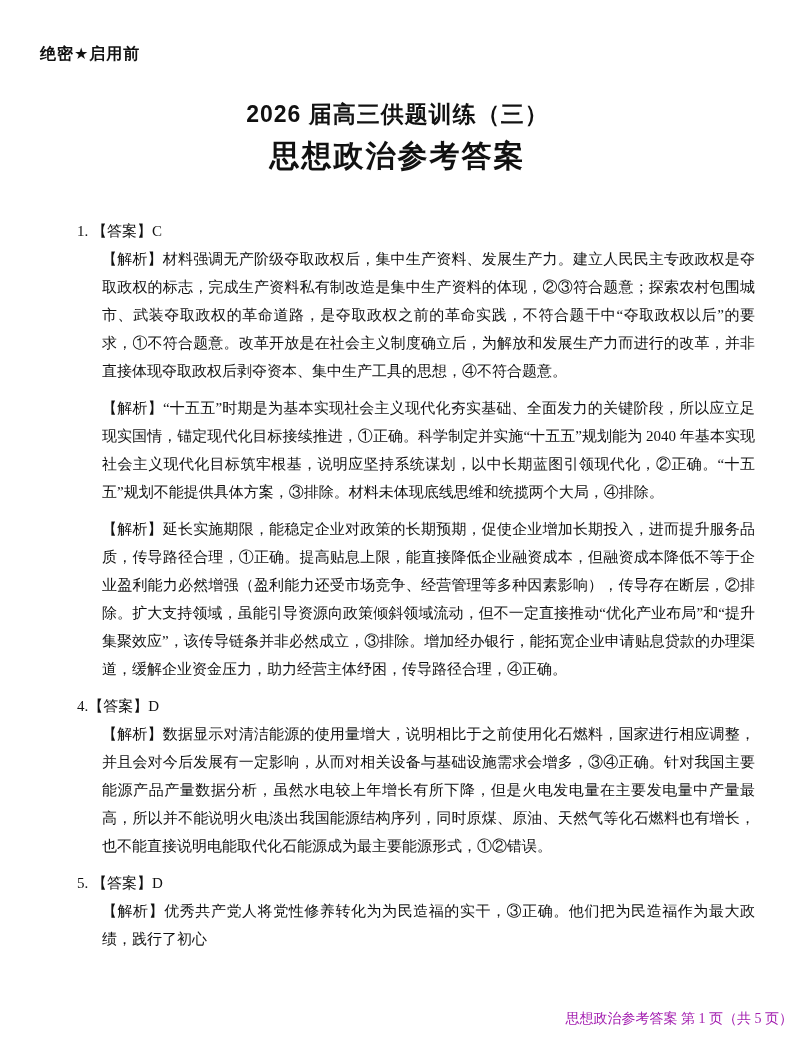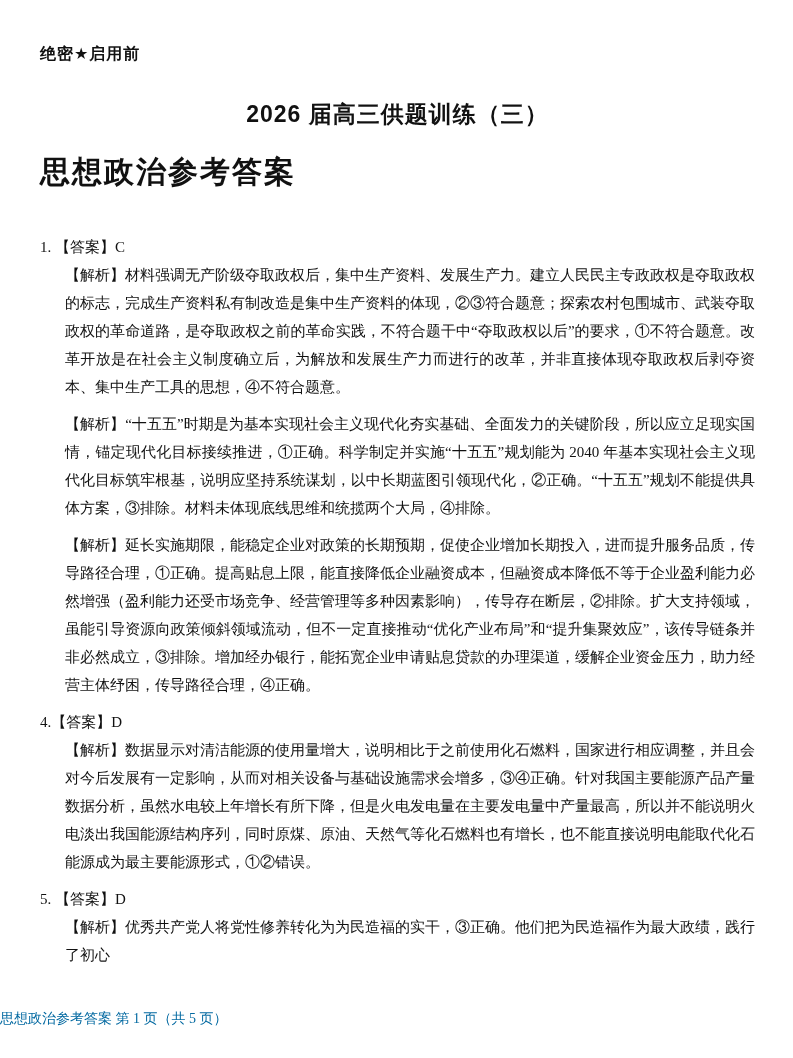--- a/index.html
+++ b/index.html
@@ -22,51 +22,51 @@
   }
   .doc-title {
     margin-top: 34px;
     text-align: center;
     font-size: 23px;
     font-weight: bold;
     font-family: "Liberation Sans", "DejaVu Sans", sans-serif;
     letter-spacing: 1px;
   }
   .doc-subtitle {
-    margin-top: 22px;
-    text-align: left;
+    margin-top: 6px;
+    text-align: center;
     font-size: 30px;
     font-weight: bold;
     font-family: "Liberation Sans", "DejaVu Sans", sans-serif;
     letter-spacing: 2px;
   }
   .content {
     margin-top: 40px;
     font-size: 15px;
     line-height: 28px;
   }
-  .question { margin-bottom: 9px; }
+  .question { margin-bottom: 9px; margin-left: 37px; }
   .answer-line {
     text-align: left;
     white-space: pre;
   }
   .analysis {
     margin-left: 25px;
     margin-right: 0;
     text-align: justify;
     text-justify: inter-ideograph;
   }
   .footer {
     position: absolute;
     left: 0;
     right: 0;
     bottom: 30px;
-    text-align: left;
+    text-align: right;
     font-size: 14px;
-    color: #0369a1;
+    color: #a21caf;
   }
 </style>
 </head>
 <body>
 
 <div class="page">
 
   <div class="classification">绝密★启用前</div>
 
   <h1 class="doc-title">2026 届高三供题训练（三）</h1>

